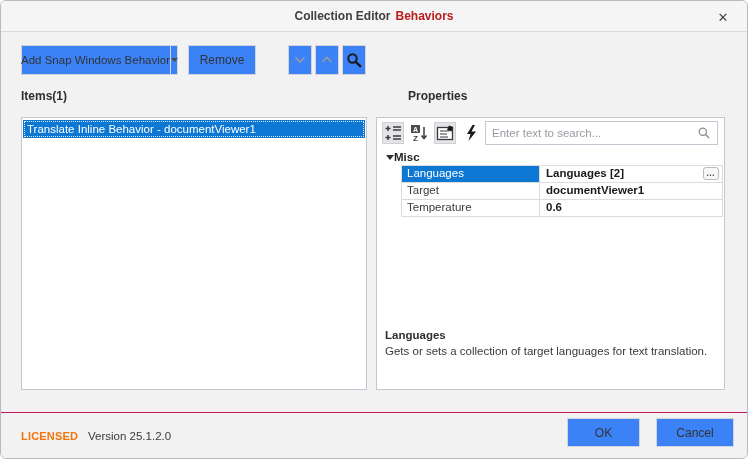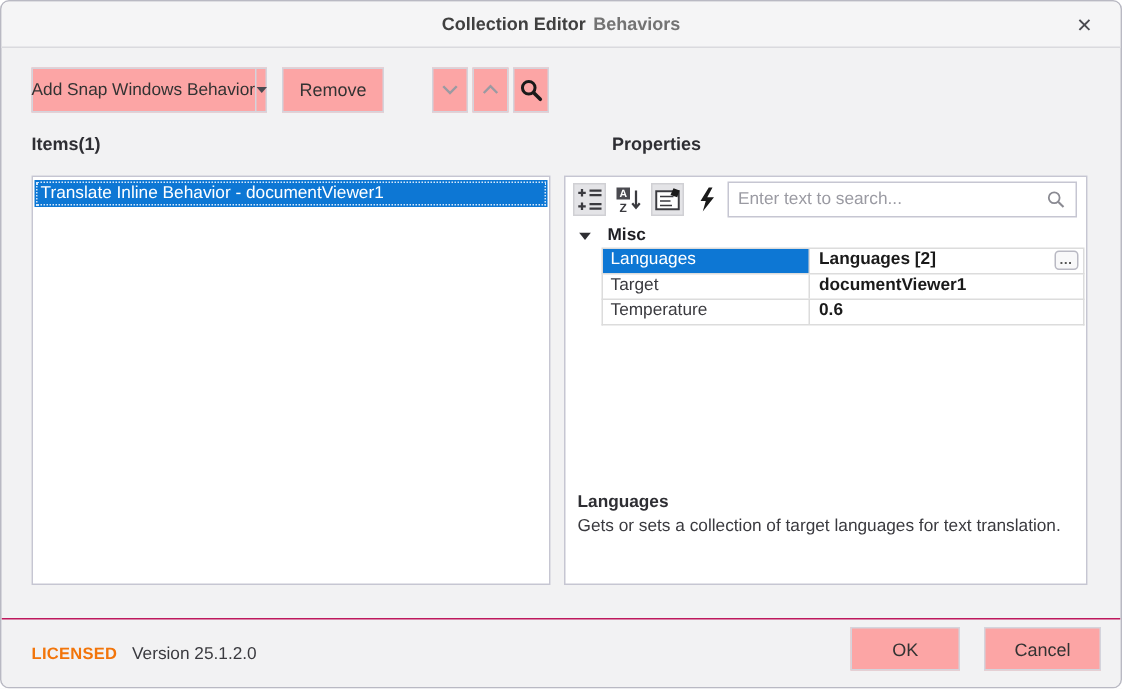--- a/index.html
+++ b/index.html
@@ -6,26 +6,26 @@
   html,body { background:#fff; }
   body { font-family:"Liberation Sans","DejaVu Sans",sans-serif; font-size:12px; color:#333; }
 
   .dialog { position:relative; width:748px; height:459px; background:#f2f2f3;
             border:1px solid #b9b9c3; border-radius:6px; overflow:hidden; }
 
   
   .titlebar { position:absolute; top:0; left:0; right:0; height:31px; background:#f5f5f6;
               border-bottom:1px solid #dadade; display:flex; align-items:center; justify-content:center; }
   .title-prefix { color:#404040; font-weight:bold; }
-  .title-main   { color:#737373; font-weight:bold; margin-left:5px; }
+  .title-main   { color:#b91c1c; font-weight:bold; margin-left:5px; }
   .close-btn { position:absolute; right:14px; top:6px; width:20px; height:20px; display:flex;
                align-items:center; justify-content:center; font-size:13px; color:#4a4a50; cursor:default; }
 
   
-  .btn { position:absolute; background:#fca5a5; border:1px solid #d4d4dc; color:#333;
+  .btn { position:absolute; background:#3b82f6; border:1px solid #d4d4dc; color:#333;
          display:flex; align-items:center; justify-content:center; }
 
   .split-btn { left:20px; top:44px; width:157px; height:30px; padding:0; }
   .split-main { flex:1; height:100%; display:flex; align-items:center; justify-content:center;
                 font-size:11.5px; white-space:nowrap; }
   .split-arrow { width:24px; height:100%; border-left:1px solid #d4d4dc; display:flex;
                  align-items:center; justify-content:center; }
 
   .remove-btn { left:187px; top:44px; width:68px; height:30px; }
   .small-btn  { top:44px; width:24px; height:30px; }
@@ -53,21 +53,21 @@
   .icon-btn.pressed { background:#e4e4e7; border-color:#d0d0d4; }
   .ib-1 { left:5px; } .ib-2 { left:31px; } .ib-3 { left:57px; } .ib-4 { left:83px; }
 
   .search-box { position:absolute; left:108px; top:3px; width:233px; height:24px;
                 border:1px solid #c6c6d2; background:#fff; display:flex; align-items:center; padding:0 6px; }
   .search-box input { flex:1; border:none; outline:none; font:11.5px "Liberation Sans","DejaVu Sans",sans-serif;
                       color:#555; background:transparent; min-width:0; }
   .search-box input::placeholder { color:#9a9aa2; }
 
   .cat-row { position:absolute; left:9px; top:31px; height:16px; display:flex; align-items:center; }
-  .cat-label { font-weight:bold; color:#1f1f24; margin-left:11px; font-size:11.5px; }
+  .cat-label { font-weight:bold; color:#1f1f24; font-size:11.5px; }
 
   .grid { position:absolute; left:24px; top:47px; width:322px; border-top:1px solid #dcdcdc; }
   .pg-row { display:flex; height:17px; border-bottom:1px solid #dcdcdc; border-left:1px solid #dcdcdc;
             border-right:1px solid #dcdcdc; font-size:11.5px; }
   .cell-name  { width:138px; border-right:1px solid #dcdcdc; padding:1px 0 0 5px; color:#3a3a3f;
                 overflow:hidden; white-space:nowrap; }
   .cell-value { flex:1; padding:1px 0 0 6px; font-weight:bold; color:#1a1a1a; position:relative;
                 overflow:hidden; white-space:nowrap; }
   .pg-row.selected .cell-name { background:#0d77d4; color:#fff; }
   .ellipsis-btn { position:absolute; right:3px; top:1px; width:16px; height:13px;

